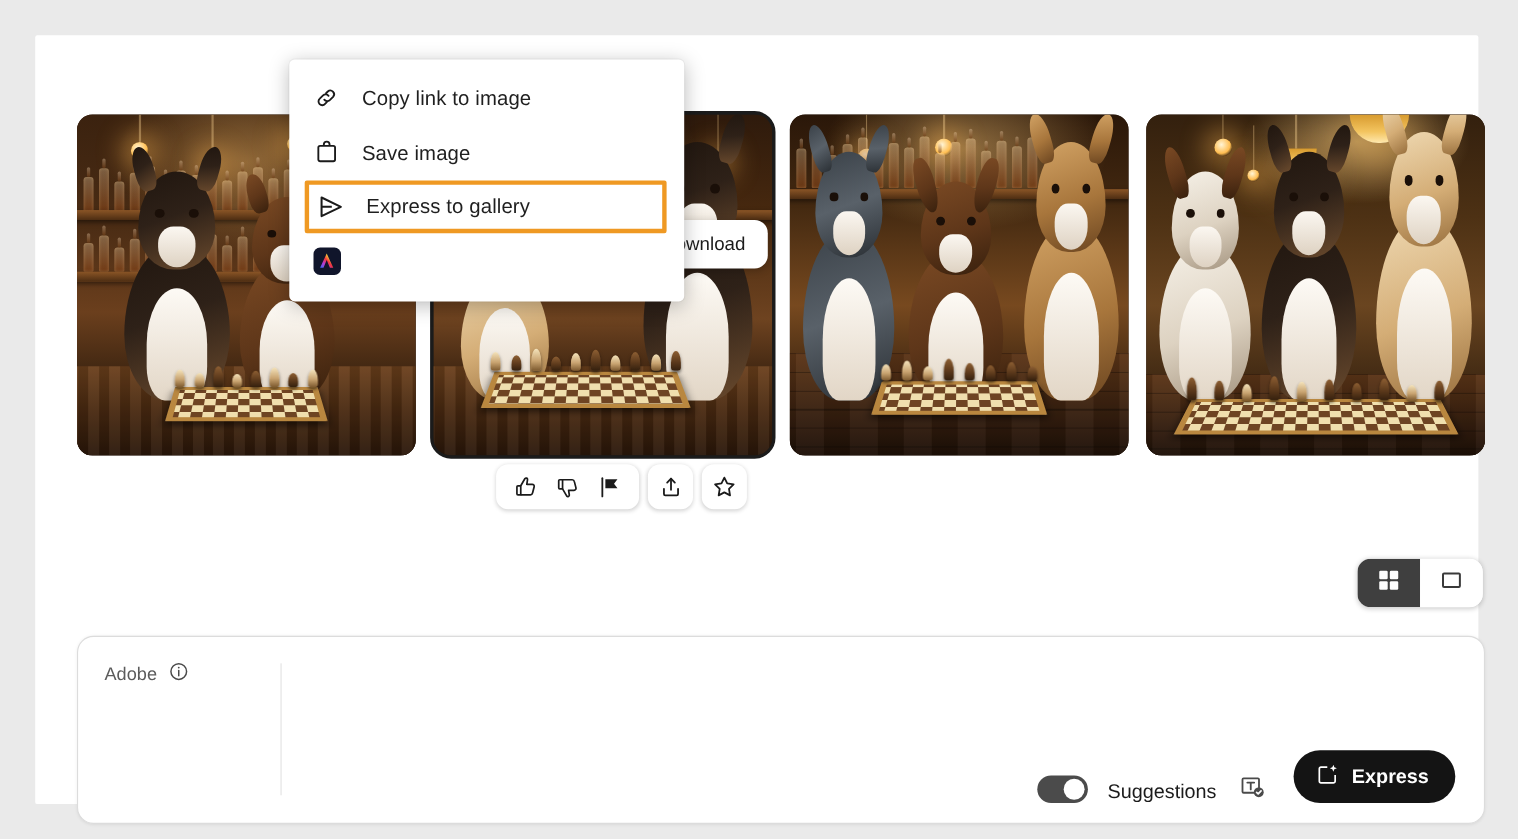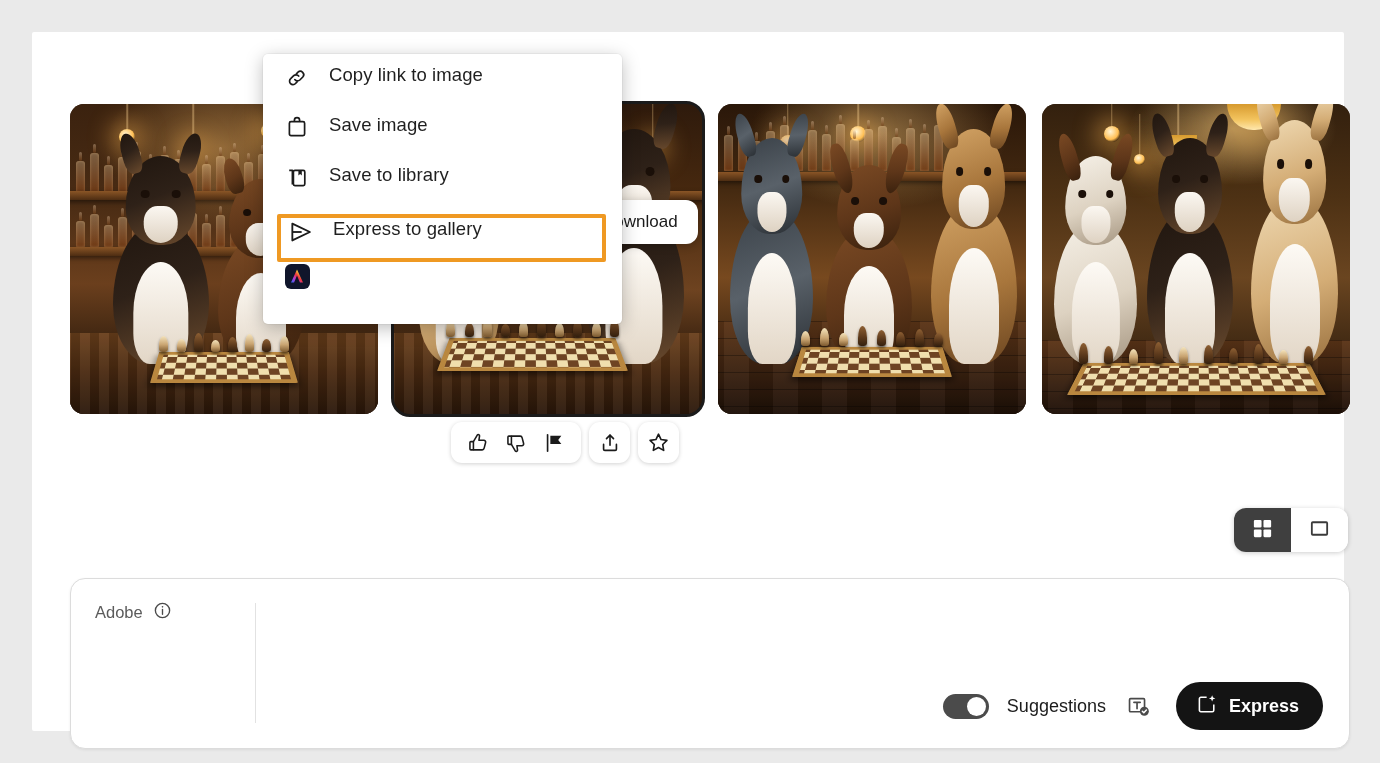--- a/index.html
+++ b/index.html
@@ -319,21 +319,21 @@
     width: 359px;
     padding: 10px 0 12px;
     background: #ffffff;
     border-radius: 5px;
     box-shadow: 0 4px 18px rgba(0,0,0,.26), 0 0 0 1px rgba(0,0,0,.04);
     z-index: 20;
   }
   .menu-item {
     position: relative;
     display: flex;
-    align-items: flex-start;
+    align-items: center;
     height: 50px;
     padding: 0 18px 0 20px;
     box-sizing: border-box;
   }
   .menu-item .mi-icon {
     width: 28px;
     height: 28px;
     display: flex;
     align-items: center;
     justify-content: center;
@@ -453,21 +453,21 @@
   .prompt-text {
     font-size: 21px;
     color: #1b1b1b;
     line-height: 1.3;
   }
   .prompt-actions {
     position: absolute;
     right: 26px;
     bottom: 18px;
     display: flex;
-    align-items: center;
+    align-items: flex-end;
     gap: 18px;
   }
   .switch {
     width: 46px;
     height: 25px;
     border-radius: 13px;
     background: #4b4b4b;
     position: relative;
     flex: none;
   }
@@ -837,30 +837,20 @@
       <div class="menu-item">
         <span class="mi-icon">
           <svg width="24" height="24" viewBox="0 0 24 24" fill="none" stroke="#1b1b1b" stroke-width="1.7" stroke-linejoin="round">
             <rect x="4.4" y="5.6" width="15.2" height="14" rx="1.6"></rect>
             <path d="M9.4 5.6V4.3a2.6 2.6 0 0 1 5.2 0v1.3"></path>
           </svg>
         </span>
         <span class="mi-label">Save image</span>
       </div>
 
-      <div class="menu-item">
-        <span class="mi-icon">
-          <svg width="24" height="24" viewBox="0 0 24 24" fill="none" stroke="#1b1b1b" stroke-width="1.7" stroke-linejoin="round">
-            <path d="M4.2 4.4h3.2v14.2"></path>
-            <rect x="8.4" y="4.4" width="11.4" height="15.2" rx="1.5"></rect>
-            <path d="M13.4 4.4h3.4v5l-1.7-1.4-1.7 1.4z" fill="#1b1b1b" stroke="none"></path>
-          </svg>
-        </span>
-        <span class="mi-label">Save to library</span>
-      </div>
 
       <div class="menu-item highlighted">
         <span class="mi-icon">
           <svg width="26" height="26" viewBox="0 0 24 24" fill="none" stroke="#1b1b1b" stroke-width="1.7" stroke-linejoin="round">
             <path d="M4 4.2l16.2 7.8L4 19.8z"></path>
             <path d="M4 12h8.6"></path>
           </svg>
         </span>
         <span class="mi-label">Express to gallery</span>
       </div>

